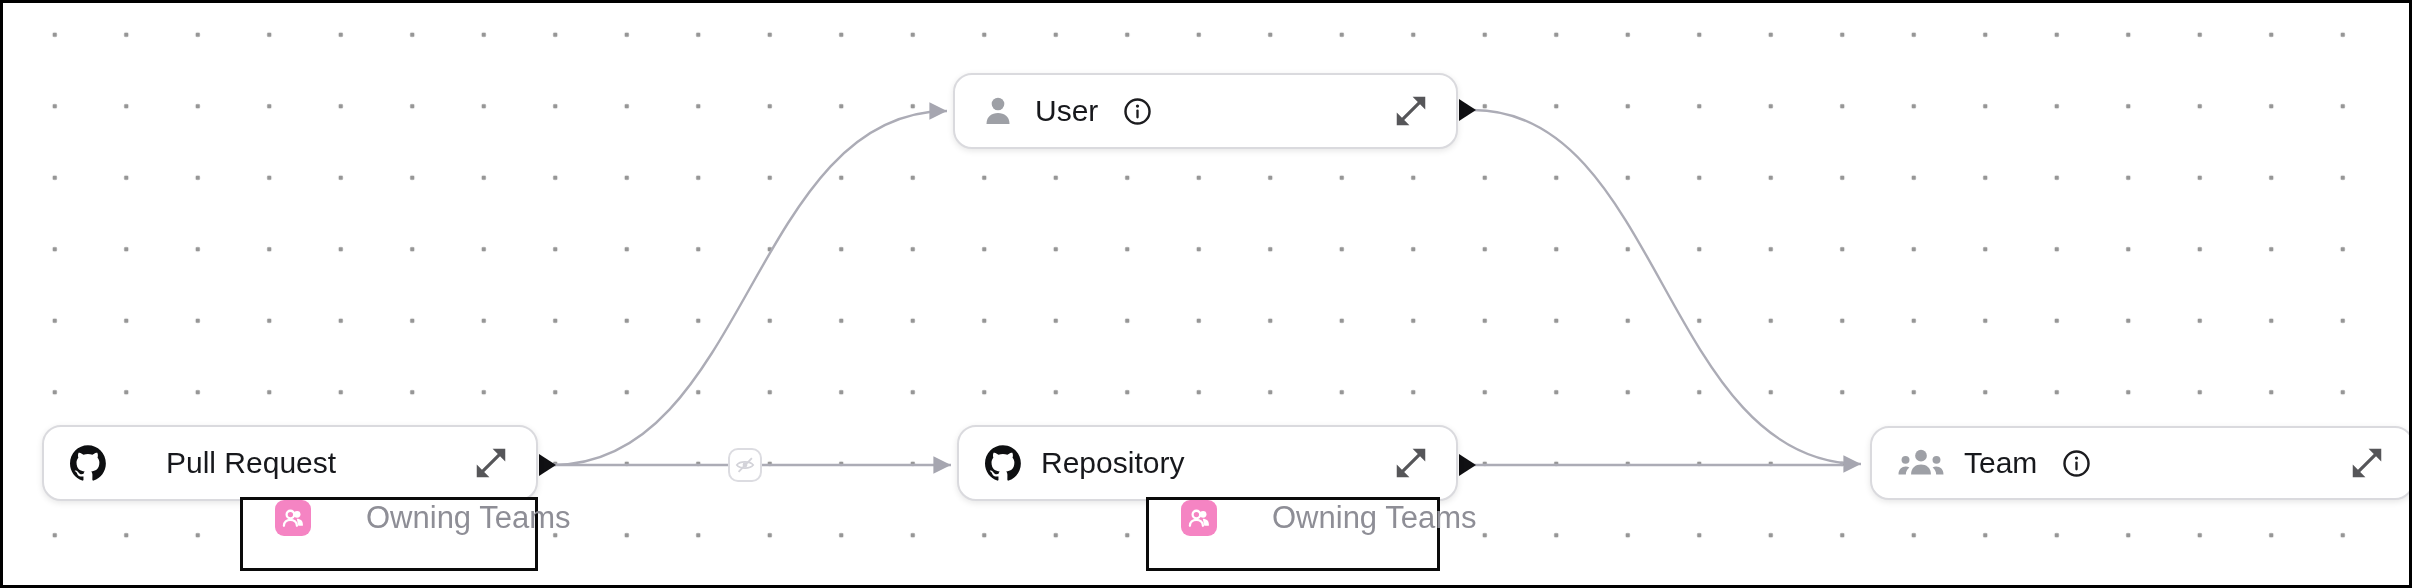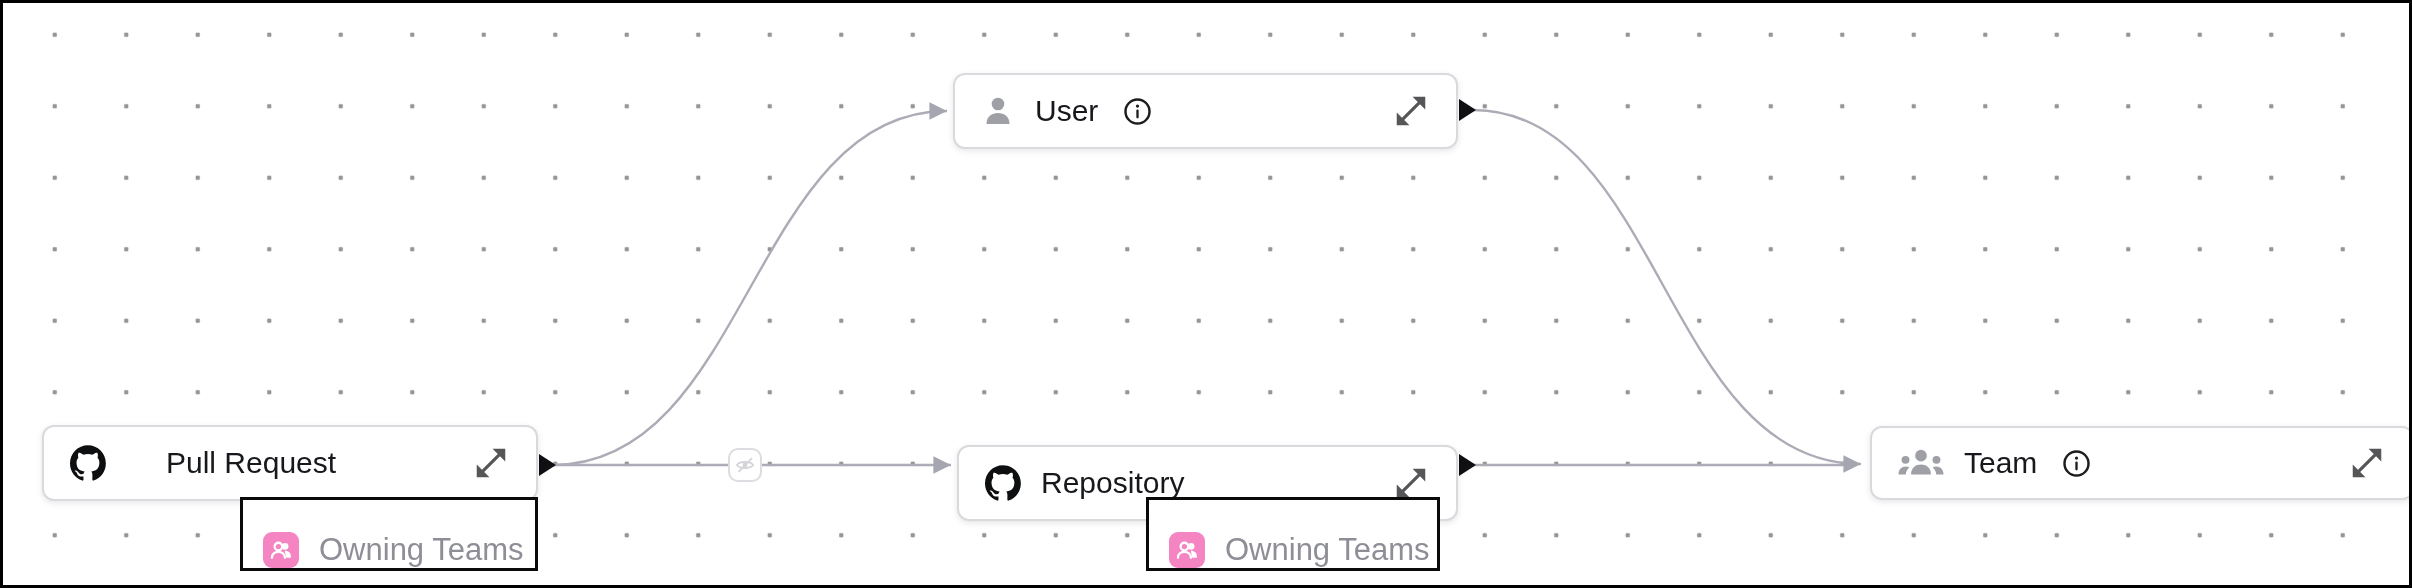--- a/index.html
+++ b/index.html
@@ -15,51 +15,52 @@
     background-position:16px -4px;
     font-family:"Liberation Sans", sans-serif;
   }
   #edge-layer{position:absolute;left:0;top:0;z-index:1;}
   .node{
     position:absolute;
     box-sizing:border-box;
     height:76px;
     background:#fff;
     border:2px solid #dadade;
-    border-radius:12px;
+    border-radius:19px;
     box-shadow:0 2px 6px rgba(0,0,0,0.10);
     display:flex;
     align-items:center;
     padding:0 26px;
     z-index:2;
     cursor:pointer;
   }
   .node .label{
     font-size:30px;
     color:#17181c;
     margin-left:20px;
     white-space:nowrap;
   }
   .node .info{margin-left:24px;display:flex;align-items:center;cursor:pointer;}
   .node .spacer{flex:1;}
   .node .expand{display:flex;align-items:center;cursor:pointer;}
   #node-pull-request{left:39px;top:422px;width:496px;gap:40px;}
   #node-user{left:950px;top:70px;width:505px;}
-  #node-repository{left:954px;top:422px;width:501px;margin-top:20px;}
+  #node-repository{left:954px;top:422px;width:501px;}
   #node-team{left:1867px;top:423px;width:544px;height:74px;}
   .badge-box{
     position:absolute;
     box-sizing:border-box;
     border:3px solid #0a0a0a;
     background:#fff;
     display:flex;
-    align-items:flex-end;
-    padding-left:20px;
+    align-items:flex-start;
+    padding-left:32px;
     z-index:3;
     cursor:pointer;
+    gap:35px;
   }
   #badge-1{left:237px;top:494px;width:298px;height:74px;}
   #badge-2{left:1143px;top:494px;width:294px;height:74px;}
   .pink-icon{
     width:36px;height:36px;
     border-radius:9px;
     background:#f584c3;
     display:flex;align-items:center;justify-content:center;
     flex:0 0 auto;
   }

